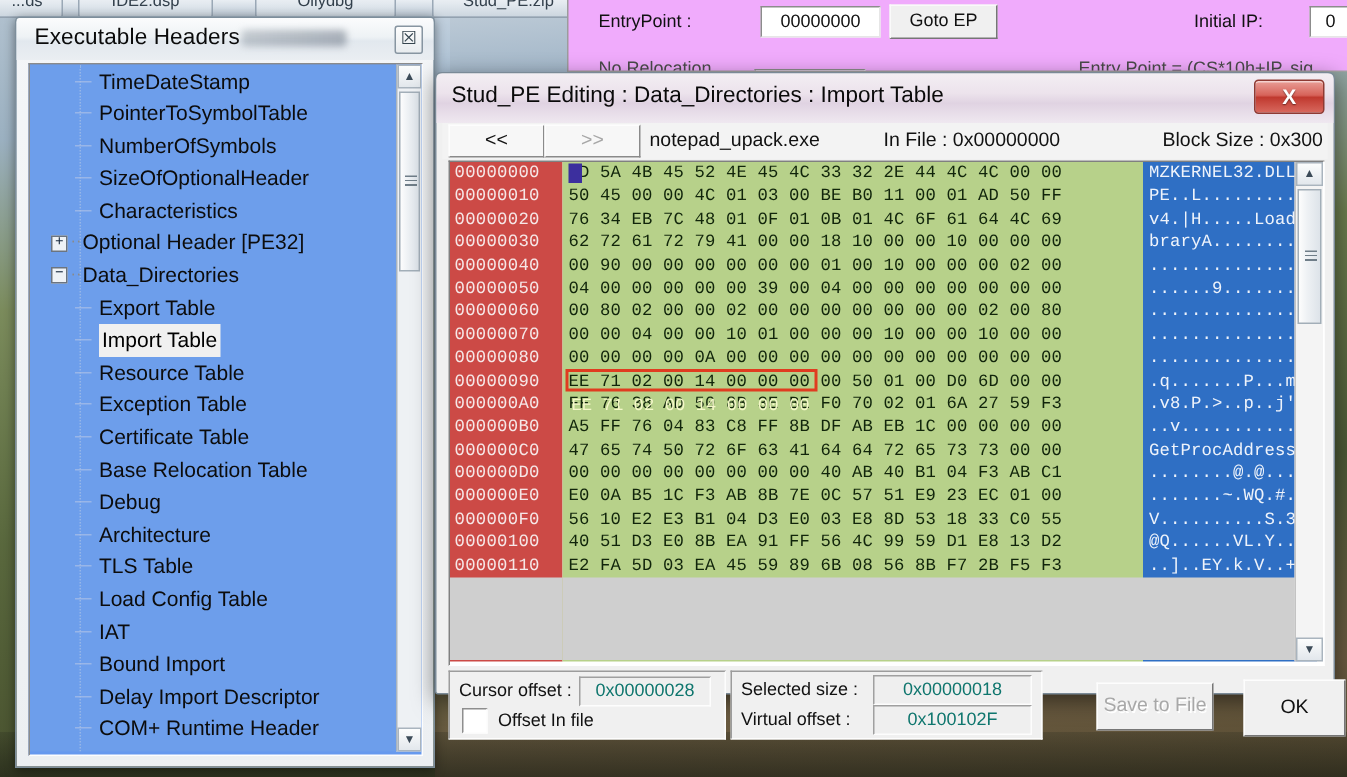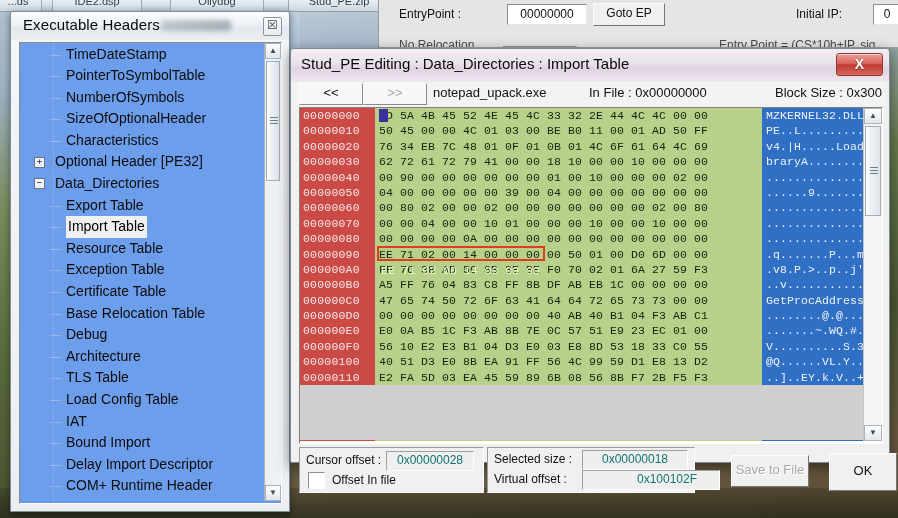--- a/index.html
+++ b/index.html
@@ -28,21 +28,21 @@
     background:linear-gradient(180deg,#e9eef3 0%,#d2dbe4 50%,#b9c5d1 100%);
     border-bottom:1px solid #93a2b0;overflow:hidden;}
   .tb-tab{position:absolute;top:-9px;height:19px;
     background:linear-gradient(180deg,#fdfdfd 0%,#e3e9ef 55%,#ccd6df 100%);
     border:1px solid #9aa8b6;border-radius:2px;
     font-size:11px;color:#33404c;text-align:center;line-height:19px;
     white-space:nowrap;overflow:hidden;filter:blur(.4px);}
 
   
   #bgapp{position:absolute;left:378px;top:0;width:520px;height:47px;
-    background:#e5e5e5;border-left:1px solid #9c9c9c;border-bottom:1px solid #a3a3a3;overflow:hidden;}
+    background:#f0abfc;border-left:1px solid #9c9c9c;border-bottom:1px solid #a3a3a3;overflow:hidden;}
   #bgapp .lbl{position:absolute;font-size:12px;color:#111;white-space:nowrap;}
   #bgapp .field{position:absolute;background:#fff;border:1px solid;
     border-color:#8c8c8c #e6e6e6 #e6e6e6 #8c8c8c;
     font-size:12px;color:#111;text-align:center;line-height:18px;white-space:nowrap;}
   #bgapp .btn{position:absolute;background:#f0f0f0;border:1px solid;
     border-color:#fafafa #767676 #767676 #fafafa;
     font-size:12px;color:#111;text-align:center;line-height:19px;white-space:nowrap;}
   .clipped{position:absolute;overflow:hidden;height:10px;
     font-size:12px;color:#4a4a4a;white-space:nowrap;}
 
@@ -314,18 +314,18 @@
     <div class="flab" style="left:6px;top:5px;">Cursor offset :</div>
     <div class="fval" style="left:86px;top:3px;width:86px;height:18px;">0x00000028</div>
     <div class="chk" style="left:8px;top:24px;"></div>
     <div class="flab" style="left:32px;top:25px;">Offset In file</div>
   </div>
 
   <div class="gbox" style="left:196px;top:398px;width:206px;height:44px;">
     <div class="flab" style="left:6px;top:4px;">Selected size :</div>
     <div class="fval" style="left:94px;top:2px;width:104px;height:18px;">0x00000018</div>
     <div class="flab" style="left:6px;top:24px;">Virtual offset :</div>
-    <div class="fval" style="left:94px;top:22px;width:104px;height:18px;padding-left:32px;">0x100102F</div>
+    <div class="fval" style="left:94px;top:22px;width:104px;height:18px;">0x100102F</div>
   </div>
 
   <div class="dbtn dis" style="left:440px;top:406px;width:76px;height:30px;line-height:28px;">Save to File</div>
   <div class="dbtn" style="left:538px;top:404px;width:66px;height:36px;line-height:34px;">OK</div>
 </div>
 
 </body></html>

